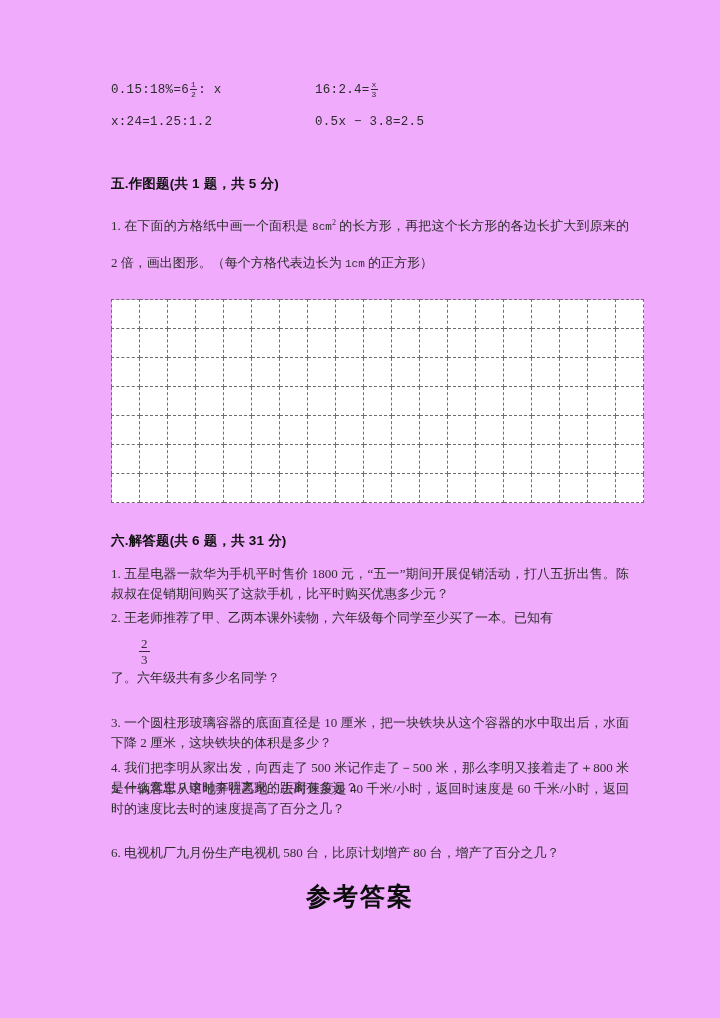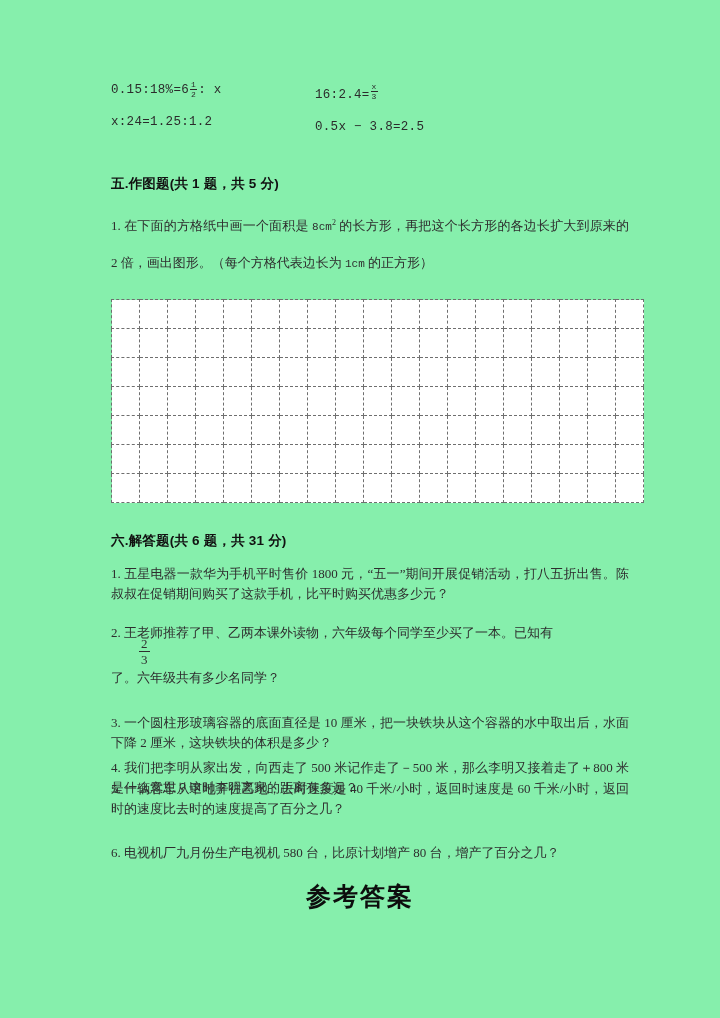--- a/index.html
+++ b/index.html
@@ -14,21 +14,21 @@
     font-family: "Liberation Serif", "DejaVu Serif", serif;
     color: #1a1a1a;
     overflow: hidden;
   }
 
   .page {
     position: absolute;
     left: 0; top: 0;
     width: 720px;
     height: 1018px;
-    background: #86efac;
+    background: #f0abfc;
   }
 
   
   .eq-block {
     position: absolute;
     left: 111px;
     top: 78px;
     width: 518px;
   }
   .eq-row {
@@ -40,21 +40,21 @@
     width: 198px;
     font-family: "Liberation Mono", "DejaVu Sans Mono", monospace;
     font-size: 12.5px;
     color: #2b2b2b;
     letter-spacing: 0.3px;
     white-space: nowrap;
     display: flex;
     align-items: center;
     height: 24px;
   }
-  .eq-col.right { margin-left: 6px; align-items: flex-end; }
+  .eq-col.right { margin-left: 6px; }
 
   
   .frac {
     display: inline-flex;
     flex-direction: column;
     align-items: center;
     justify-content: center;
     vertical-align: middle;
     line-height: 1;
     margin: 0 1px;
@@ -125,21 +125,21 @@
   .grid td {
     width: 27px;
     height: 28px;
     padding: 0;
     border: 1px dashed #6f6f6f;
     background: #ffffff;
   }
 
   
   #q6-1 { top: 564px; }
-  #q6-2-head { top: 623px; }
+  #q6-2-head { top: 608px; }
   #q6-2-frac-line { top: 636px; }
   #q6-2-tail { top: 668px; }
   #q6-3 { top: 713px; }
   #q6-4 { top: 758px; }
   #q6-5 { top: 779px; }
   #q6-6 { top: 843px; }
 
   .frac-line-row {
     position: absolute;
     left: 111px;

